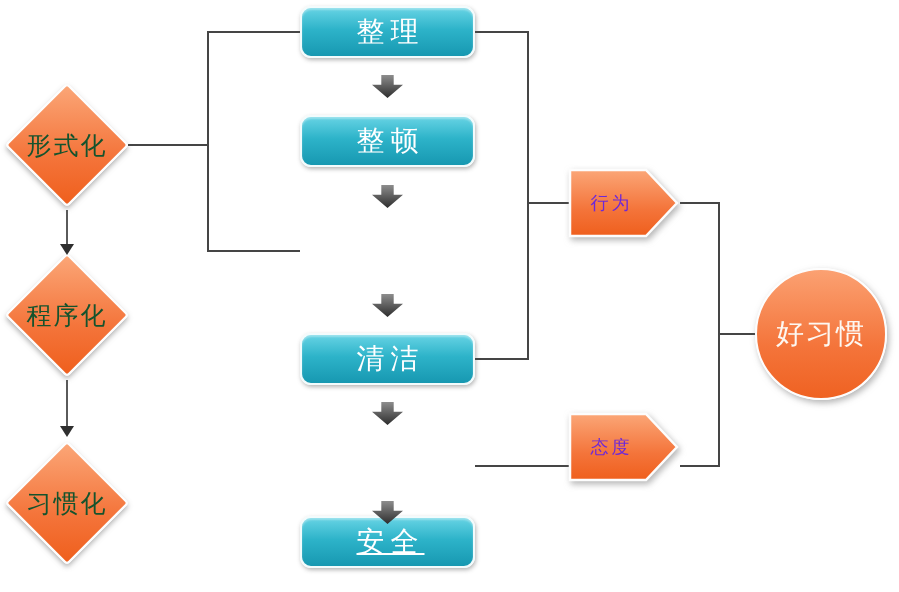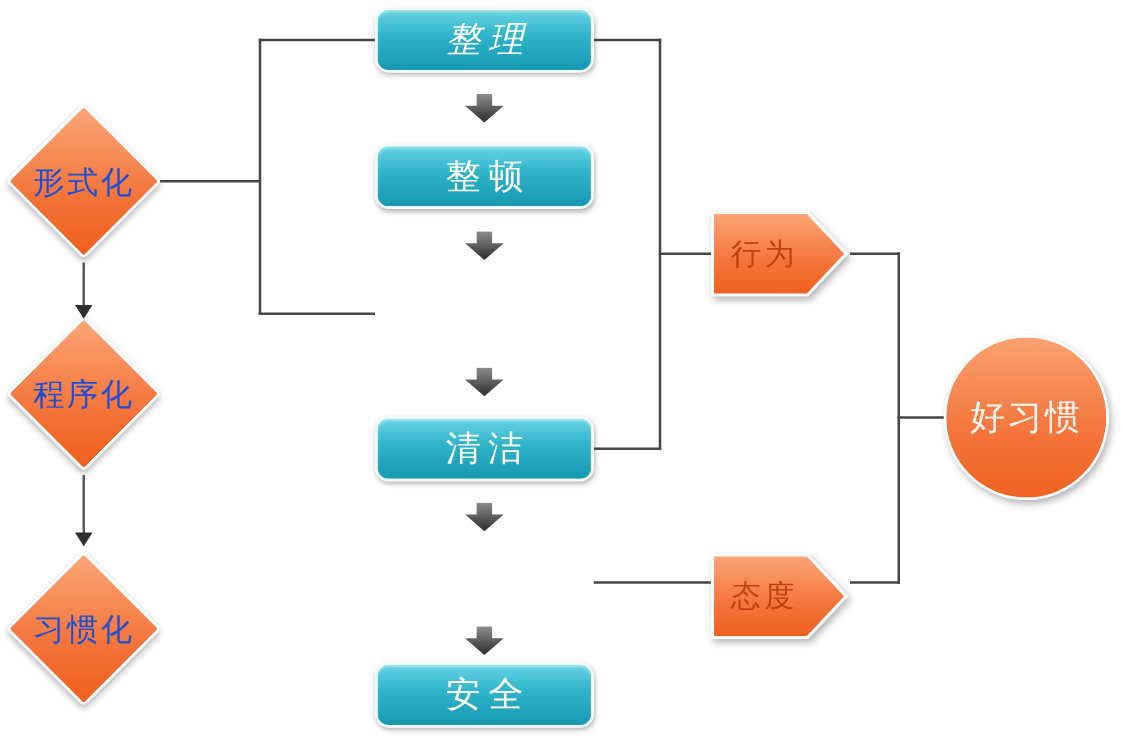--- a/index.html
+++ b/index.html
@@ -32,38 +32,38 @@
   .diamond { position:absolute; left:5px; width:124px; height:124px; }
   .diamond .rot {
     position:absolute; left:18px; top:18px; width:88px; height:88px;
     transform:rotate(45deg);
     background:linear-gradient(135deg,#fba677 0%, #f4743a 60%, #ef5f1d 100%);
     border:2px solid #fdfdfd; border-radius:4px;
     box-shadow:2px 2px 5px rgba(110,110,110,.5);
   }
   .diamond .lbl {
     position:absolute; inset:0; display:flex; align-items:center; justify-content:center;
-    color:#1d4ed8; font-size:25px; letter-spacing:2px;text-align:center;
+    color:#14532d; font-size:25px; letter-spacing:2px;text-align:center;
   }
 
   
   .thin-arrow { position:absolute; left:66px; width:2px; background:#5a5a5a; }
   .thin-arrow-head {
     position:absolute; left:60px; width:0; height:0;
     border-left:7px solid transparent; border-right:7px solid transparent;
     border-top:11px solid #2f2f2f;
   }
 
   
   .penta { position:absolute; left:568px; width:112px; height:70px;
     filter:drop-shadow(2px 3px 3px rgba(120,120,120,.55)); }
   .penta .lbl {
     position:absolute; left:0; top:0; width:84px; height:70px;
     display:flex; align-items:center; justify-content:center;
-    color:#c2410c; font-size:24px; letter-spacing:3px; text-indent:3px;
+    color:#6d28d9; font-size:18px; letter-spacing:3px; text-indent:3px;
   }
 
   
   .circle-node {
     position:absolute; left:755px; top:268px; width:132px; height:132px;
     border-radius:50%; border:2px solid #fdfdfd;
     background:linear-gradient(180deg,#fba172 0%, #f4743a 60%, #ef6222 100%);
     box-shadow:2px 3px 6px rgba(120,120,120,.55);
     display:flex; align-items:center; justify-content:center;
     color:#fdf8f2; font-size:28px; letter-spacing:2px;
@@ -111,46 +111,46 @@
   <div class="diamond" style="top:253px;">
     <div class="rot"></div>
     <div class="lbl">程序化</div>
   </div>
 
   <div class="thin-arrow" style="top:210px; height:36px;"></div>
   <div class="thin-arrow-head" style="top:244px;"></div>
   <div class="thin-arrow" style="top:380px; height:48px;"></div>
   <div class="thin-arrow-head" style="top:426px;"></div>
 
-  <div class="step-box" style="top:6px;font-style:italic;">
+  <div class="step-box" style="top:6px;">
       <span>整理</span>
     </div>
   <div class="step-box" style="top:115px;">
       <span>整顿</span>
     </div>
   <div class="step-box" style="top:333px;">
       <span>清洁</span>
     </div>
-  <div class="step-box" style="top:530px;">
+  <div class="step-box" style="top:516px;text-decoration:underline;">
       <span>安全</span>
     </div>
 
   <div class="block-arrow" style="top:75px;"></div>
   <div class="block-arrow" style="top:185px;"></div>
   <div class="block-arrow" style="top:294px;"></div>
   <div class="block-arrow" style="top:402px;"></div>
   <div class="block-arrow" style="top:501px;"></div>
 
   <div class="penta" style="top:168px;">
     <svg width="112" height="70" viewBox="0 0 112 70">
       <polygon points="2,2 78,2 109,35 78,68 2,68" fill="url(#orangeGrad)" stroke="#fdfdfd" stroke-width="2.5"></polygon>
     </svg>
     <div class="lbl">行为</div>
   </div>
-  <div class="penta" style="top:442px;">
+  <div class="penta" style="top:412px;">
     <svg width="112" height="70" viewBox="0 0 112 70">
       <polygon points="2,2 78,2 109,35 78,68 2,68" fill="url(#orangeGrad)" stroke="#fdfdfd" stroke-width="2.5"></polygon>
     </svg>
     <div class="lbl">态度</div>
   </div>
 
   <div class="circle-node">
     <span>好习惯</span>
   </div>
 

